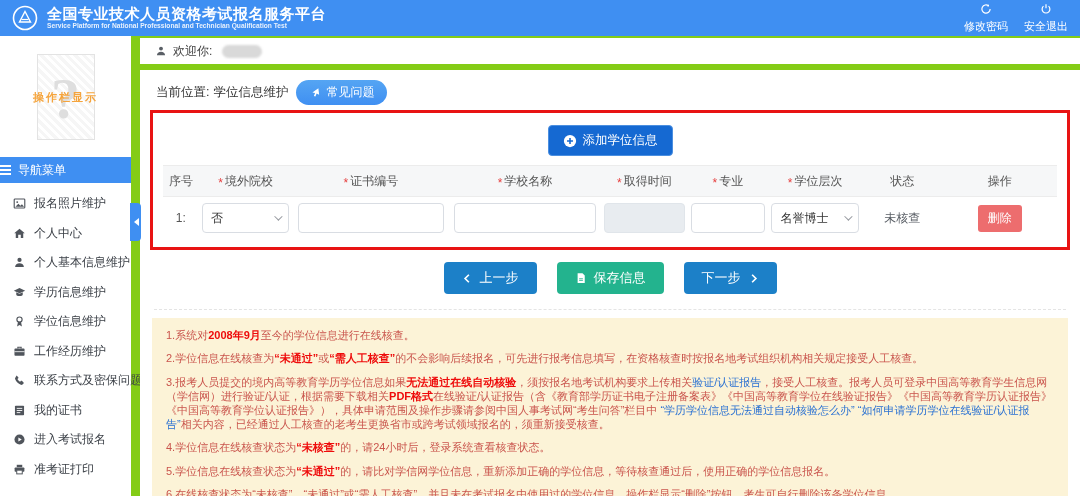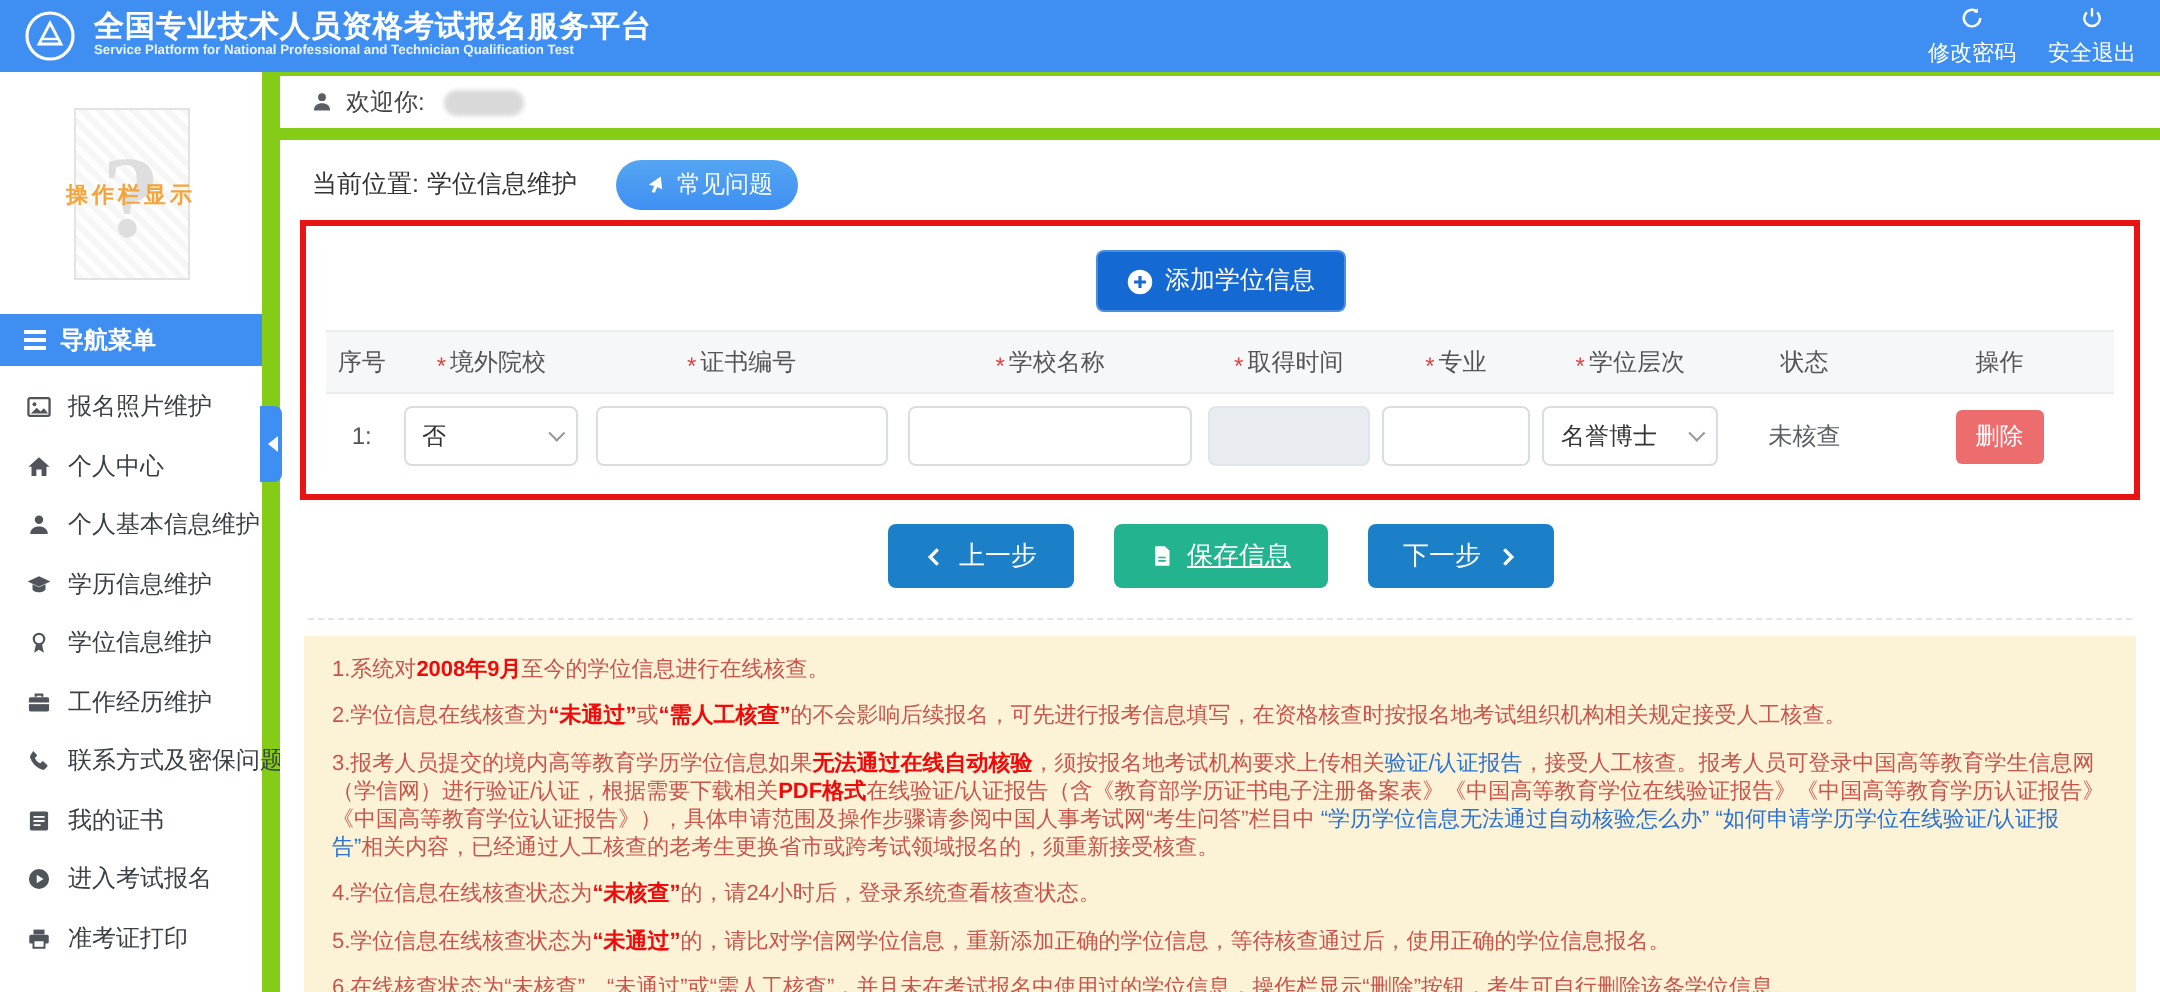--- a/index.html
+++ b/index.html
@@ -14,37 +14,37 @@
   .brand-title { color:#fff; font-size:15px; font-weight:bold; letter-spacing:0.5px; }
   .brand-sub { color:#e8f1fd; font-size:7px; font-weight:bold; transform:scale(0.95); transform-origin:left; }
   .top-right { margin-left:auto; display:flex; align-items:center; gap:16px; }
   .top-link { display:flex; align-items:center; gap:4px; color:#fff; font-size:11px; cursor:pointer;flex-direction:column; }
 
   
   .sidebar { position:absolute; left:0; top:36px; width:131px; height:460px; background:#ffffff; }
   .photo-box { position:relative; margin:18px auto 0; width:58px; height:86px; border:1px solid #e3e3e3; background:repeating-linear-gradient(45deg,#f6f6f6 0 3px,#ffffff 3px 6px); display:flex; align-items:center; justify-content:center; }
   .photo-q { position:absolute; left:0; right:0; top:2px; bottom:0; display:flex; align-items:center; justify-content:center; color:#dedede; font-size:58px; font-weight:bold; font-family:"Liberation Serif","DejaVu Serif",serif; }
   .photo-text { position:relative; color:#f5a43c; font-size:11px; font-weight:bold; letter-spacing:2px; white-space:nowrap; }
-  .nav-header { margin-top:17px; height:26px; background:#3f8ff2; color:#fff; font-size:12px; font-weight:bold; display:flex; align-items:center; padding-left:12px; gap:7px; cursor:pointer; }
+  .nav-header { margin-top:17px; height:26px; background:#3f8ff2; color:#fff; font-size:12px; font-weight:normal; display:flex; align-items:center; gap:7px; cursor:pointer; }
   .hamburger { display:inline-flex; flex-direction:column; gap:2px; }
   .hamburger i { display:block; width:11px; height:2px; background:#fff; }
   .menu { list-style:none; padding:6px 0 0 0; }
   .menu li { display:flex; align-items:center; gap:8px; height:29.5px; padding-left:13px; color:#3a3f46; font-size:12px; cursor:pointer; white-space:nowrap; }
   .menu li svg { flex:0 0 auto; }
   .collapse-tab { position:absolute; left:130px; top:203px; width:11px; height:38px; background:#3f8ff2; border-radius:0 4px 4px 0; display:flex; align-items:center; justify-content:center; cursor:pointer; z-index:6; }
   .tri-left { width:0; height:0; border:4px solid transparent; border-right:5px solid #fff; margin-right:3px; }
 
   
   .main { position:absolute; left:140px; top:38px; width:940px; }
   .welcome-bar { height:26px; background:#fff; display:flex; align-items:center; gap:6px; padding-left:15px; }
   .welcome-bar .wtext { font-size:12px; color:#444; }
   .redacted { display:inline-block; width:40px; height:13px; background:#d9d9d9; border-radius:7px; filter:blur(1px); margin-left:4px; }
 
   .card { margin-top:6px; background:#fff; min-height:424px; padding:8px 10px 0; }
-  .crumb-row { height:28px; display:flex; align-items:center; gap:20px; padding-left:6px; }
+  .crumb-row { height:28px; display:flex; align-items:center; gap:8px; padding-left:6px; }
   .crumb { font-size:12.5px; color:#333; }
   .crumb .cur { margin-left:4px; }
   .faq-btn { display:inline-flex; align-items:center; gap:5px; background:linear-gradient(#55a5f3,#3f8ff2); color:#fff; font-size:12px; padding:4px 13px; border-radius:13px; border:none; cursor:pointer; }
 
   .red-section { border:3px solid #e81313; margin-top:4px; padding:7px 10px 8px; }
   .add-row { text-align:center; margin:5px 0 9px; }
   .add-btn { display:inline-flex; align-items:center; gap:6px; background:#1569d2; color:#fff; font-size:12.5px; padding:6px 14px; border:1px solid #4b8fe0; border-radius:4px; cursor:pointer; }
 
   .trow { display:flex; align-items:center; width:100%; }
   .thead { height:32px; background:#f6f7f8; border-top:1px solid #ececec; border-bottom:1px solid #ececec; }
@@ -55,21 +55,21 @@
   .cell-input { width:93%; height:30px; border:1px solid #d9dde3; border-radius:4px; font-size:12px; padding:0 6px; color:#333; outline:none; }
   .cell-input:disabled { background:#e8ecf0; border-color:#e0e5ea; }
   .fake-select { width:93%; height:30px; border:1px solid #d9dde3; border-radius:4px; display:flex; align-items:center; justify-content:space-between; padding:0 8px; font-size:12px; color:#333; cursor:pointer; background:#fff; }
   .chev { width:6px; height:6px; border-right:1.5px solid #95989e; border-bottom:1.5px solid #95989e; transform:rotate(45deg) translateY(-2px); }
   .status-text { color:#5a5f66; }
   .del-btn { background:#ed6d6e; color:#fff; border:none; border-radius:3px; font-size:12px; padding:5px 10px; cursor:pointer; }
 
   .actions { display:flex; justify-content:center; gap:20px; margin-top:12px; }
   .step-btn { display:inline-flex; align-items:center; gap:7px; border:none; border-radius:4px; color:#fff; font-size:13px; padding:7px 18px; cursor:pointer; }
   .btn-blue { background:#1c80c8; }
-  .btn-green { background:#23b38e;text-decoration:underline; }
+  .btn-green { background:#23b38e; }
 
   .dashed-div { border-top:1px dashed #e4e4e4; margin:15px 4px 8px; }
 
   .notice { background:#fcf3d7; margin:0 2px; padding:11px 14px 10px; }
   .notice p { font-size:11px; line-height:1.27; color:#c9544c; margin:0 0 9.5px; }
   .seg-red { color:#ee0b0b; font-weight:bold; }
   .seg-blue { color:#2a71d2; font-weight:normal; }
 </style>
 </head>
 <body>

